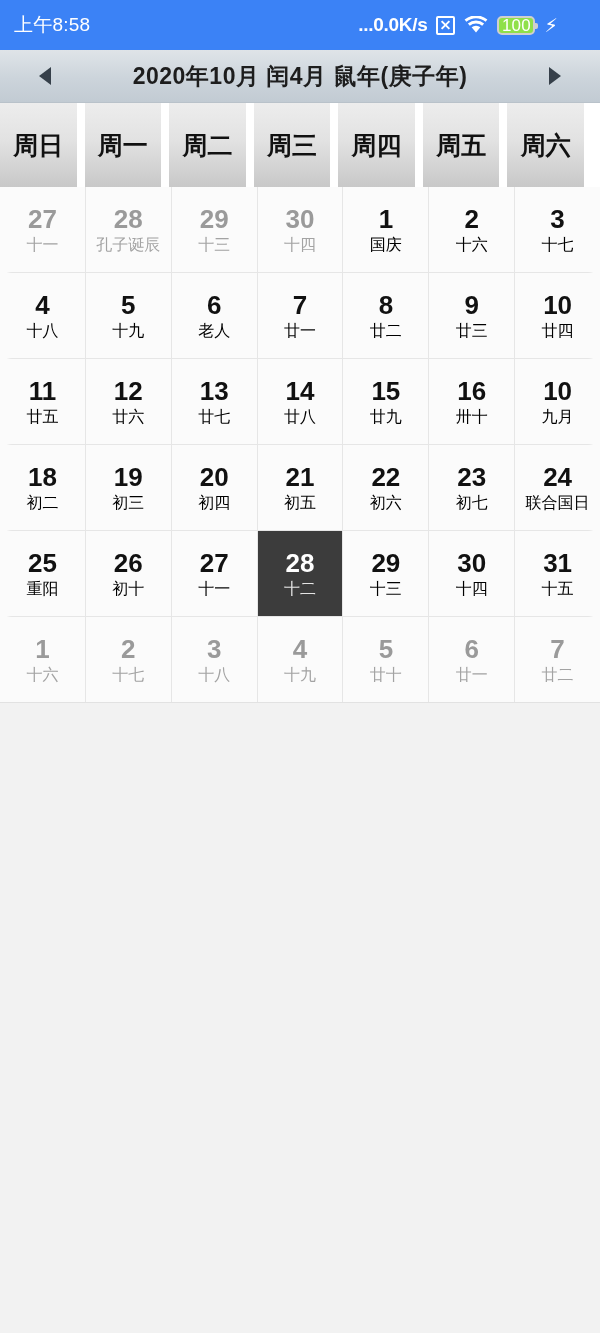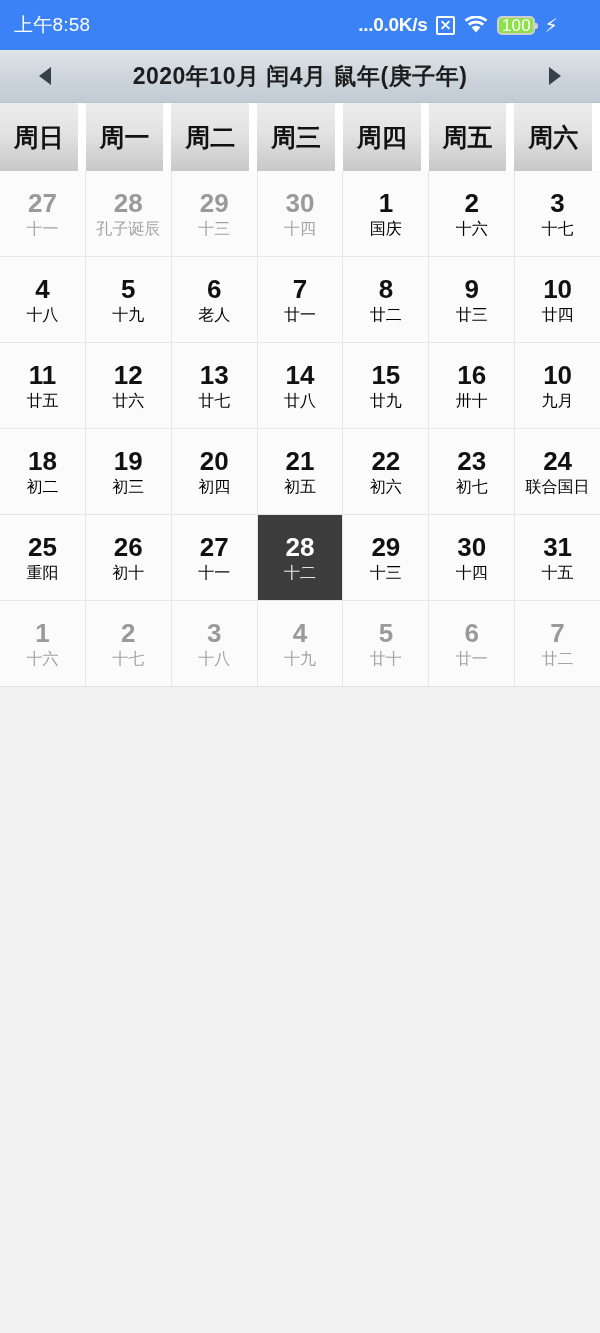--- a/index.html
+++ b/index.html
@@ -140,45 +140,46 @@
     font-size: 23px;
     font-weight: bold;
     color: #1d1d1d;
     white-space: nowrap;
     letter-spacing: 0.5px;
   }
 
   
   .weekhead {
     display: flex;
-    height: 68px;
+    height: 84px;
     background: #ffffff;
   }
   .weekhead-cell {
     flex: 1 1 0;
     background: linear-gradient(180deg, #ededed 0%, #e2e2e2 45%, #c8c8c8 100%);
     display: flex;
     align-items: center;
     justify-content: center;
     margin-right: 8px;
     font-size: 25px;
     font-weight: bold;
     color: #111111;
   }
-  .weekhead-cell:last-child { margin-right: 8px; }
+  .weekhead-cell:last-child { margin-right: 16px; }
 
   
   .grid {
     background: #fbfbfb;
     border-bottom: 1px solid #e2e2e2;
   }
   .grid-row {
     display: flex;
     height: 85px;
     border-bottom: 1px solid #e6e6e6;
+    border-radius: 12px;
   }
   .grid-row:last-child { border-bottom: none; }
   .day-cell {
     flex: 1 1 0;
     border-right: 1px solid #e6e6e6;
     display: flex;
     flex-direction: column;
     align-items: center;
     justify-content: center;
     box-sizing: border-box;

